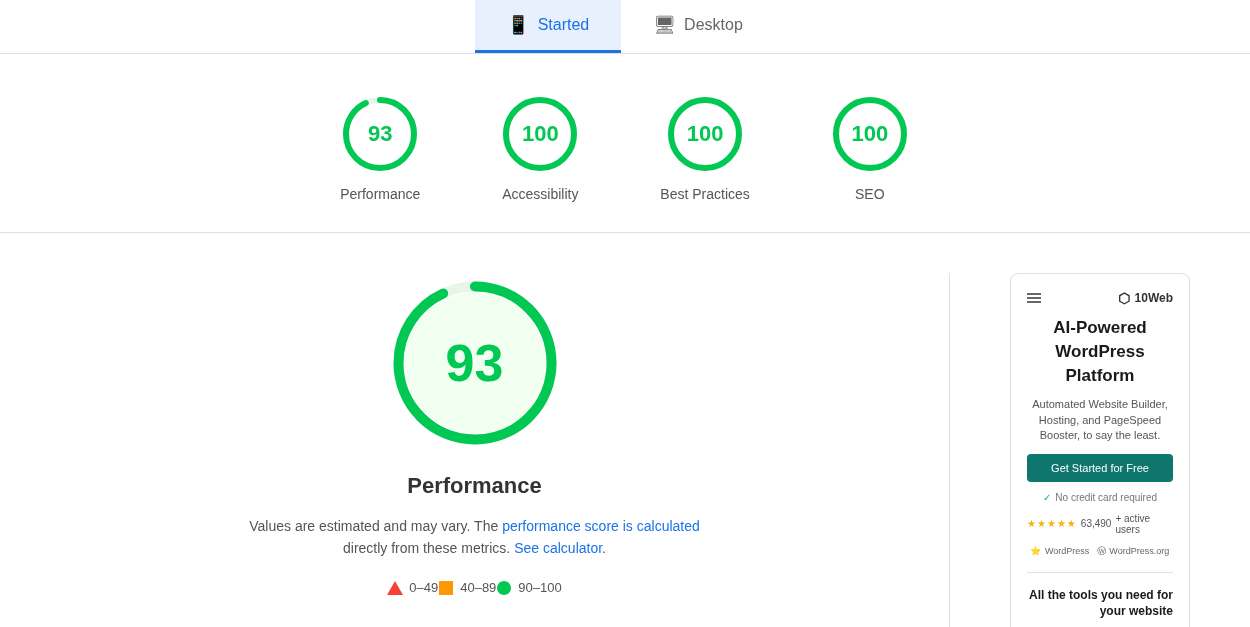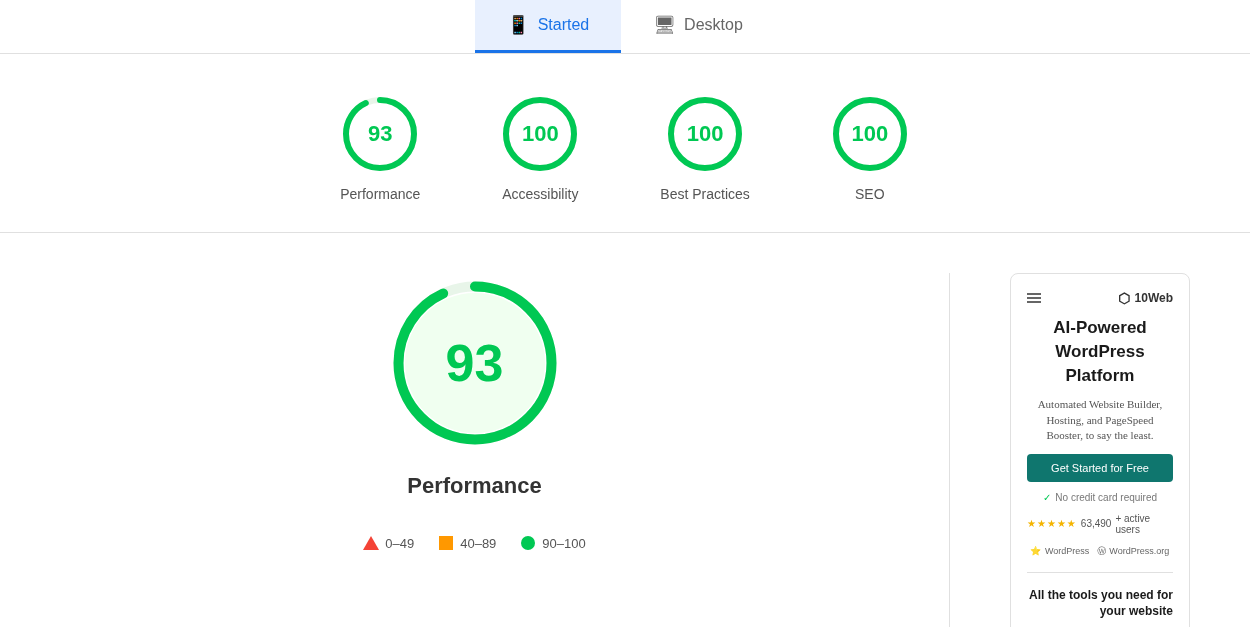--- a/index.html
+++ b/index.html
@@ -190,21 +190,20 @@
     }
 
     .gauge-description a {
       color: #1a73e8;
       text-decoration: none;
     }
 
     .legend {
       display: flex;
       align-items: center;
-      gap: 24px;
       margin-top: 20px;
     }
 
     .legend-item {
       display: flex;
       align-items: center;
       gap: 6px;
       font-size: 13px;
       color: #555;
     }
@@ -299,21 +298,20 @@
       color: #1a1a1a;
       text-align: center;
       line-height: 1.4;
     }
 
     .ad-subtitle {
       font-size: 11px;
       color: #555;
       text-align: center;
       line-height: 1.4;
-      font-family: Liberation Serif, serif;
     }
 
     .ad-button {
       background: #0f766e;
       color: #fff;
       border: none;
       padding: 8px 10px;
       border-radius: 4px;
       font-size: 11px;
       cursor: pointer;
@@ -468,20 +466,23 @@
         <circle class="track" cx="90" cy="90" r="76.5"></circle>
         <circle class="progress" cx="90" cy="90" r="76.5"></circle>
       </svg>
       <div class="large-gauge-inner">
         <span class="large-gauge-number">93</span>
       </div>
     </div>
 
     <div class="gauge-title">Performance</div>
 
+    <div class="gauge-description">
+      <span>Values are estimated and may vary. The </span><a href="#">performance score is calculated</a><span> directly from these metrics. </span><a href="#">See calculator</a><span>.</span>
+    </div>
 
     <div class="legend">
       <div class="legend-item">
         <div class="legend-icon">
           <div class="triangle-red"></div>
         </div>
         <span>0–49</span>
       </div>
       <div class="legend-item">
         <div class="legend-icon">

